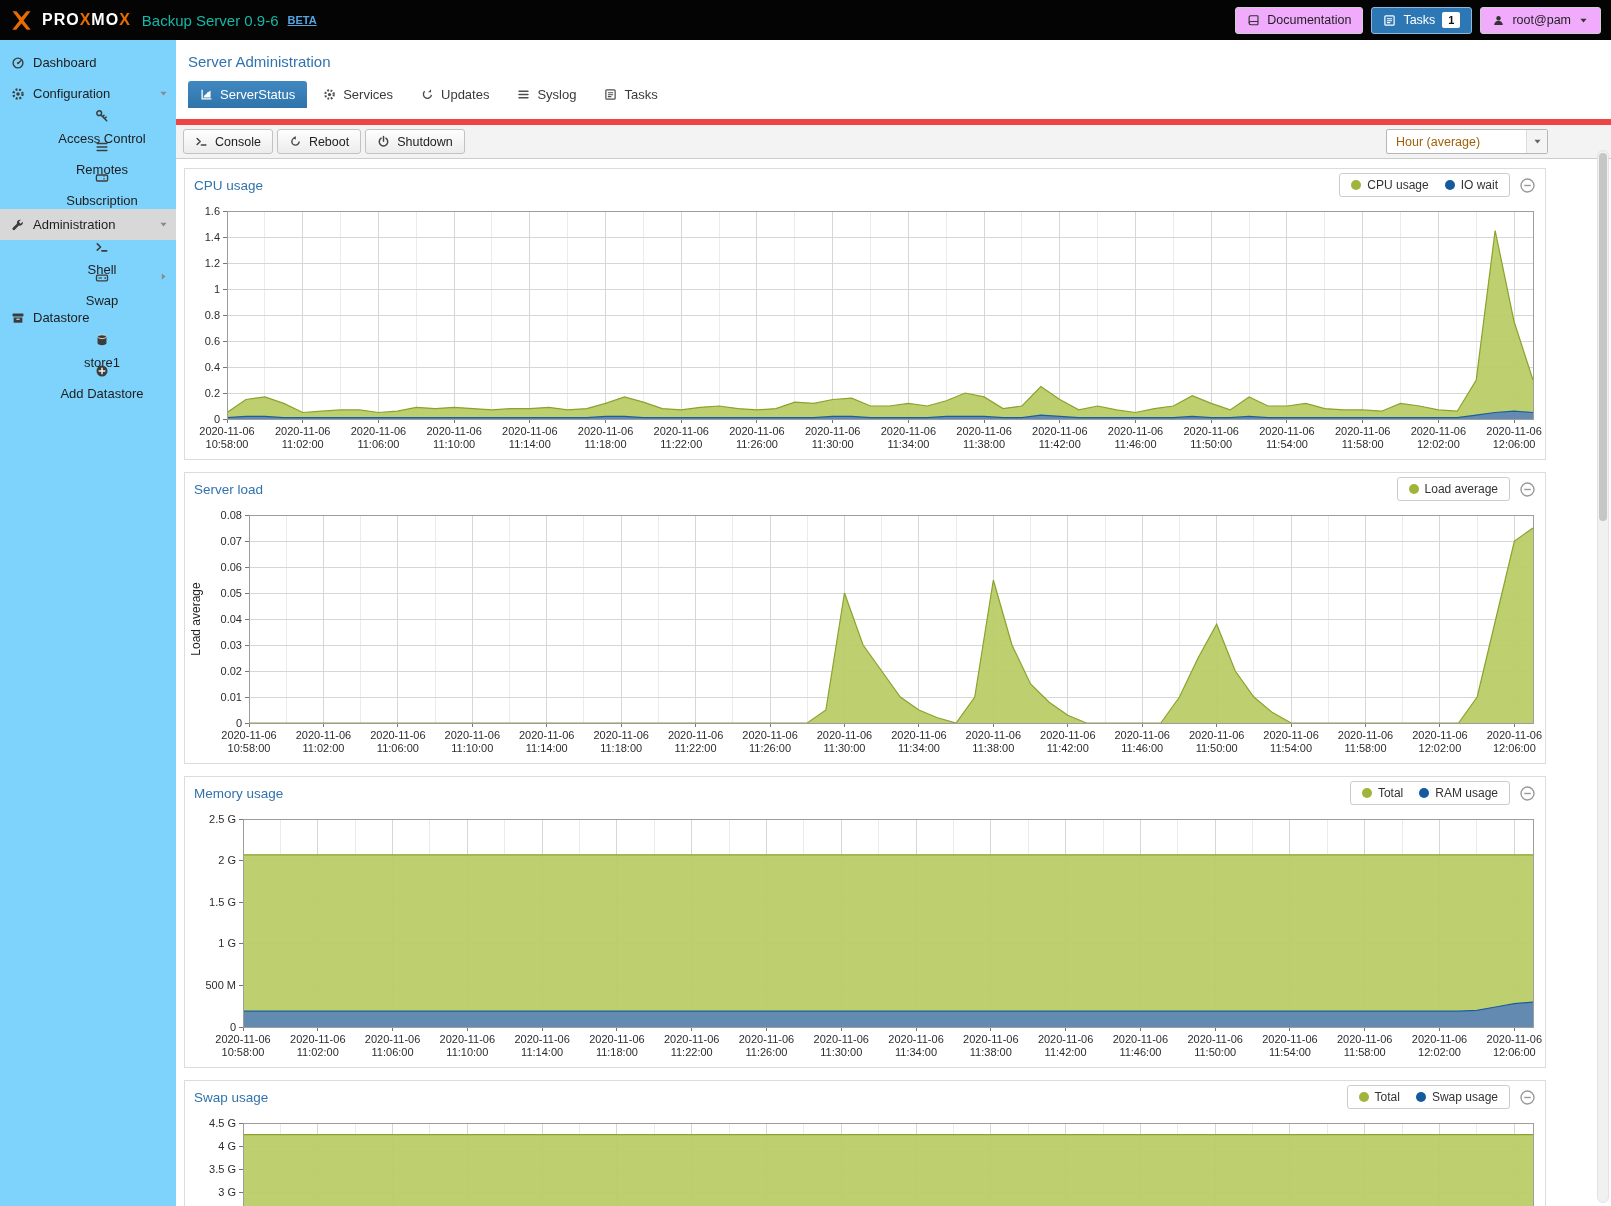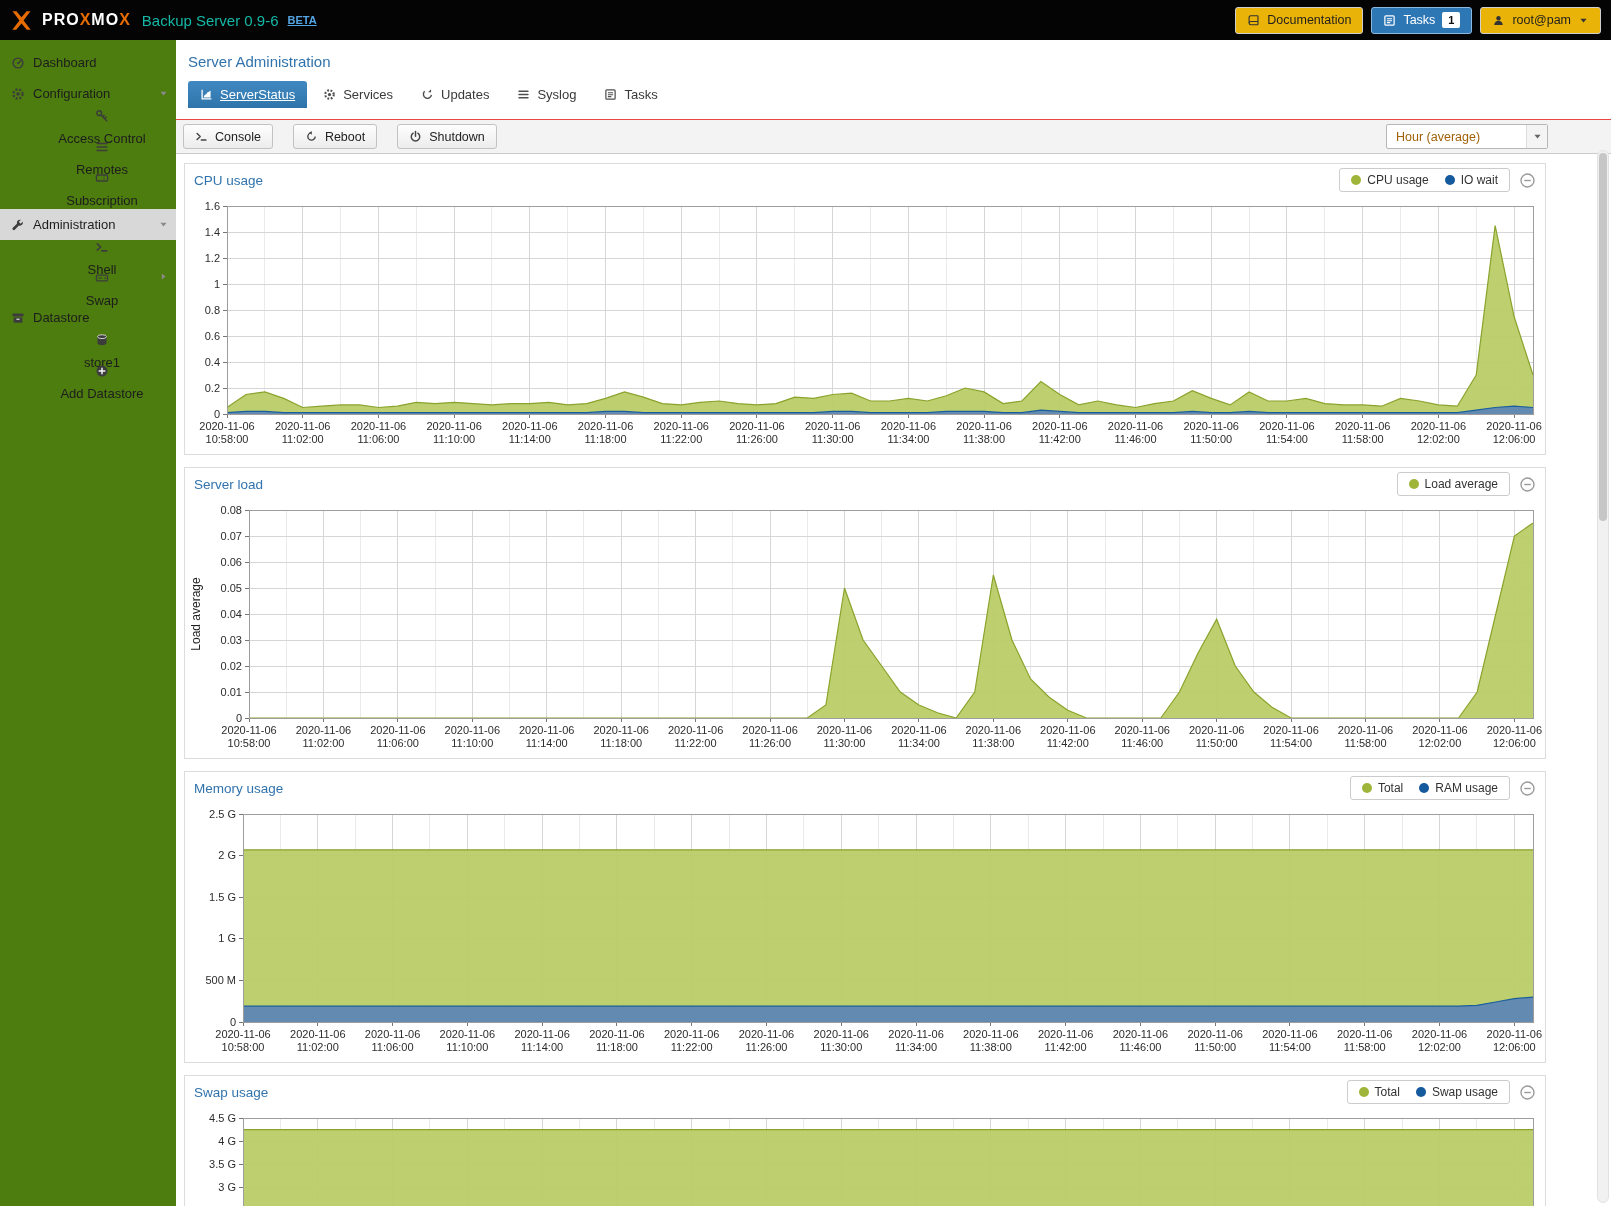--- a/index.html
+++ b/index.html
@@ -8,49 +8,49 @@
 
   
   .top-header { position: absolute; top: 0; left: 0; right: 0; height: 40px; background: #040404;
     display: flex; align-items: center; padding: 0 10px; gap: 9px; z-index: 5; }
   .logo-mark { width: 23px; height: 23px; flex: none; }
   .brand { color: #fff; font-weight: bold; font-size: 16px; letter-spacing: 1px; }
   .brand .x { color: #e66b00; }
   .product { color: #14b8a6; font-size: 15px; margin-left: 2px; }
   .beta-link { color: #55a5e3; font-size: 11px; font-weight: bold; text-decoration: underline; cursor: pointer; }
   .header-right { margin-left: auto; display: flex; gap: 8px; align-items: center; }
-  .hbtn { display: flex; align-items: center; gap: 7px; background: #eab308; border: 1px solid #cfcfcf;
+  .hbtn { display: flex; align-items: center; gap: 7px; background: #f0abfc; border: 1px solid #cfcfcf;
     border-radius: 3px; height: 27px; padding: 0 11px; font-size: 12.5px; color: #1f1f1f; cursor: pointer; }
   .hbtn svg { width: 13px; height: 13px; color: #333; }
   .hbtn.blue { background: #2e77b5; border-color: #8cb8de; color: #fff; }
   .hbtn.blue svg { color: #fff; }
   .badge { background: #fff; color: #111; border-radius: 2px; padding: 0 6px; font-size: 11px;
     font-weight: bold; line-height: 16px; }
   .caret-sm { width: 11px !important; height: 11px !important; }
 
   
-  .sidebar { position: absolute; top: 40px; left: 0; bottom: 0; width: 176px; background: #4d7c0f; padding-top: 7px; }
+  .sidebar { position: absolute; top: 40px; left: 0; bottom: 0; width: 176px; background: #7dd3fc; padding-top: 7px; }
   .nav-item { position: relative; display: flex; align-items: center; height: 31px; padding-left: 11px;
     gap: 8px; font-size: 13px; color: #1d1d1d; cursor: pointer; }
   .nav-item.lvl1 { padding-left: 28px; flex-direction: column; }
   .nav-item.selected { background: #d8d8d8; margin-top: 7px; }
   .nav-item .nicon { width: 14px; height: 14px; color: #3c3c3c; flex: none; }
   .nav-item .expander { position: absolute; right: 7px; width: 11px; height: 11px; color: #8a8a8a; }
 
   
   .main { position: absolute; top: 40px; left: 176px; right: 0; bottom: 0; background: #fff; }
   .page-title { color: #3173ad; font-size: 15px; padding: 13px 0 11px 12px; }
   .tabstrip { display: flex; gap: 4px; padding-left: 12px; align-items: flex-end; }
   .tab { display: flex; align-items: center; gap: 7px; height: 27px; padding: 0 12px; font-size: 13px;
     color: #3a3a3a; border-radius: 3px 3px 0 0; cursor: pointer; }
   .tab svg { width: 13px; height: 13px; color: #4e4e4e; }
-  .tab.active { background: linear-gradient(#4089c0, #2e74ab); color: #fff; text-decoration: underline; }
+  .tab.active { background: linear-gradient(#4089c0, #2e74ab); color: #fff; }
   .tab.active svg { color: #fff; }
-  .toolbar { margin-top: 11px; background: #f3f3f3; border-top: 1px solid #ef4444; border-bottom: 1px solid #ccc;
-    padding: 4px 7px; display: flex; gap: 20px; align-items: center; }
+  .toolbar { margin-top: 11px; background: #f3f3f3; border-top: 6px solid #ef4444; border-bottom: 1px solid #ccc;
+    padding: 4px 7px; display: flex; gap: 4px; align-items: center; }
   .tbtn { display: flex; align-items: center; gap: 7px; background: linear-gradient(#fefefe, #ececec);
     border: 1px solid #c2c2c2; border-radius: 3px; height: 25px; padding: 0 11px; font-size: 12.5px; color: #222; cursor: pointer; }
   .tbtn svg { width: 13px; height: 13px; color: #444; }
   .combo { margin-left: auto; margin-right: 56px; width: 162px; height: 25px; background: #fff;
     border: 1px solid #b7b7b7; border-radius: 2px; display: flex; align-items: center; font-size: 12.5px;
     color: #a16207; padding-left: 9px; cursor: pointer; }
   .combo .trigger { margin-left: auto; width: 21px; height: 100%; display: flex; align-items: center;
     justify-content: center; border-left: 1px solid #dcdcdc; background: #f4f4f4; color: #666; }
   .combo .trigger svg { width: 11px; height: 11px; }
 

